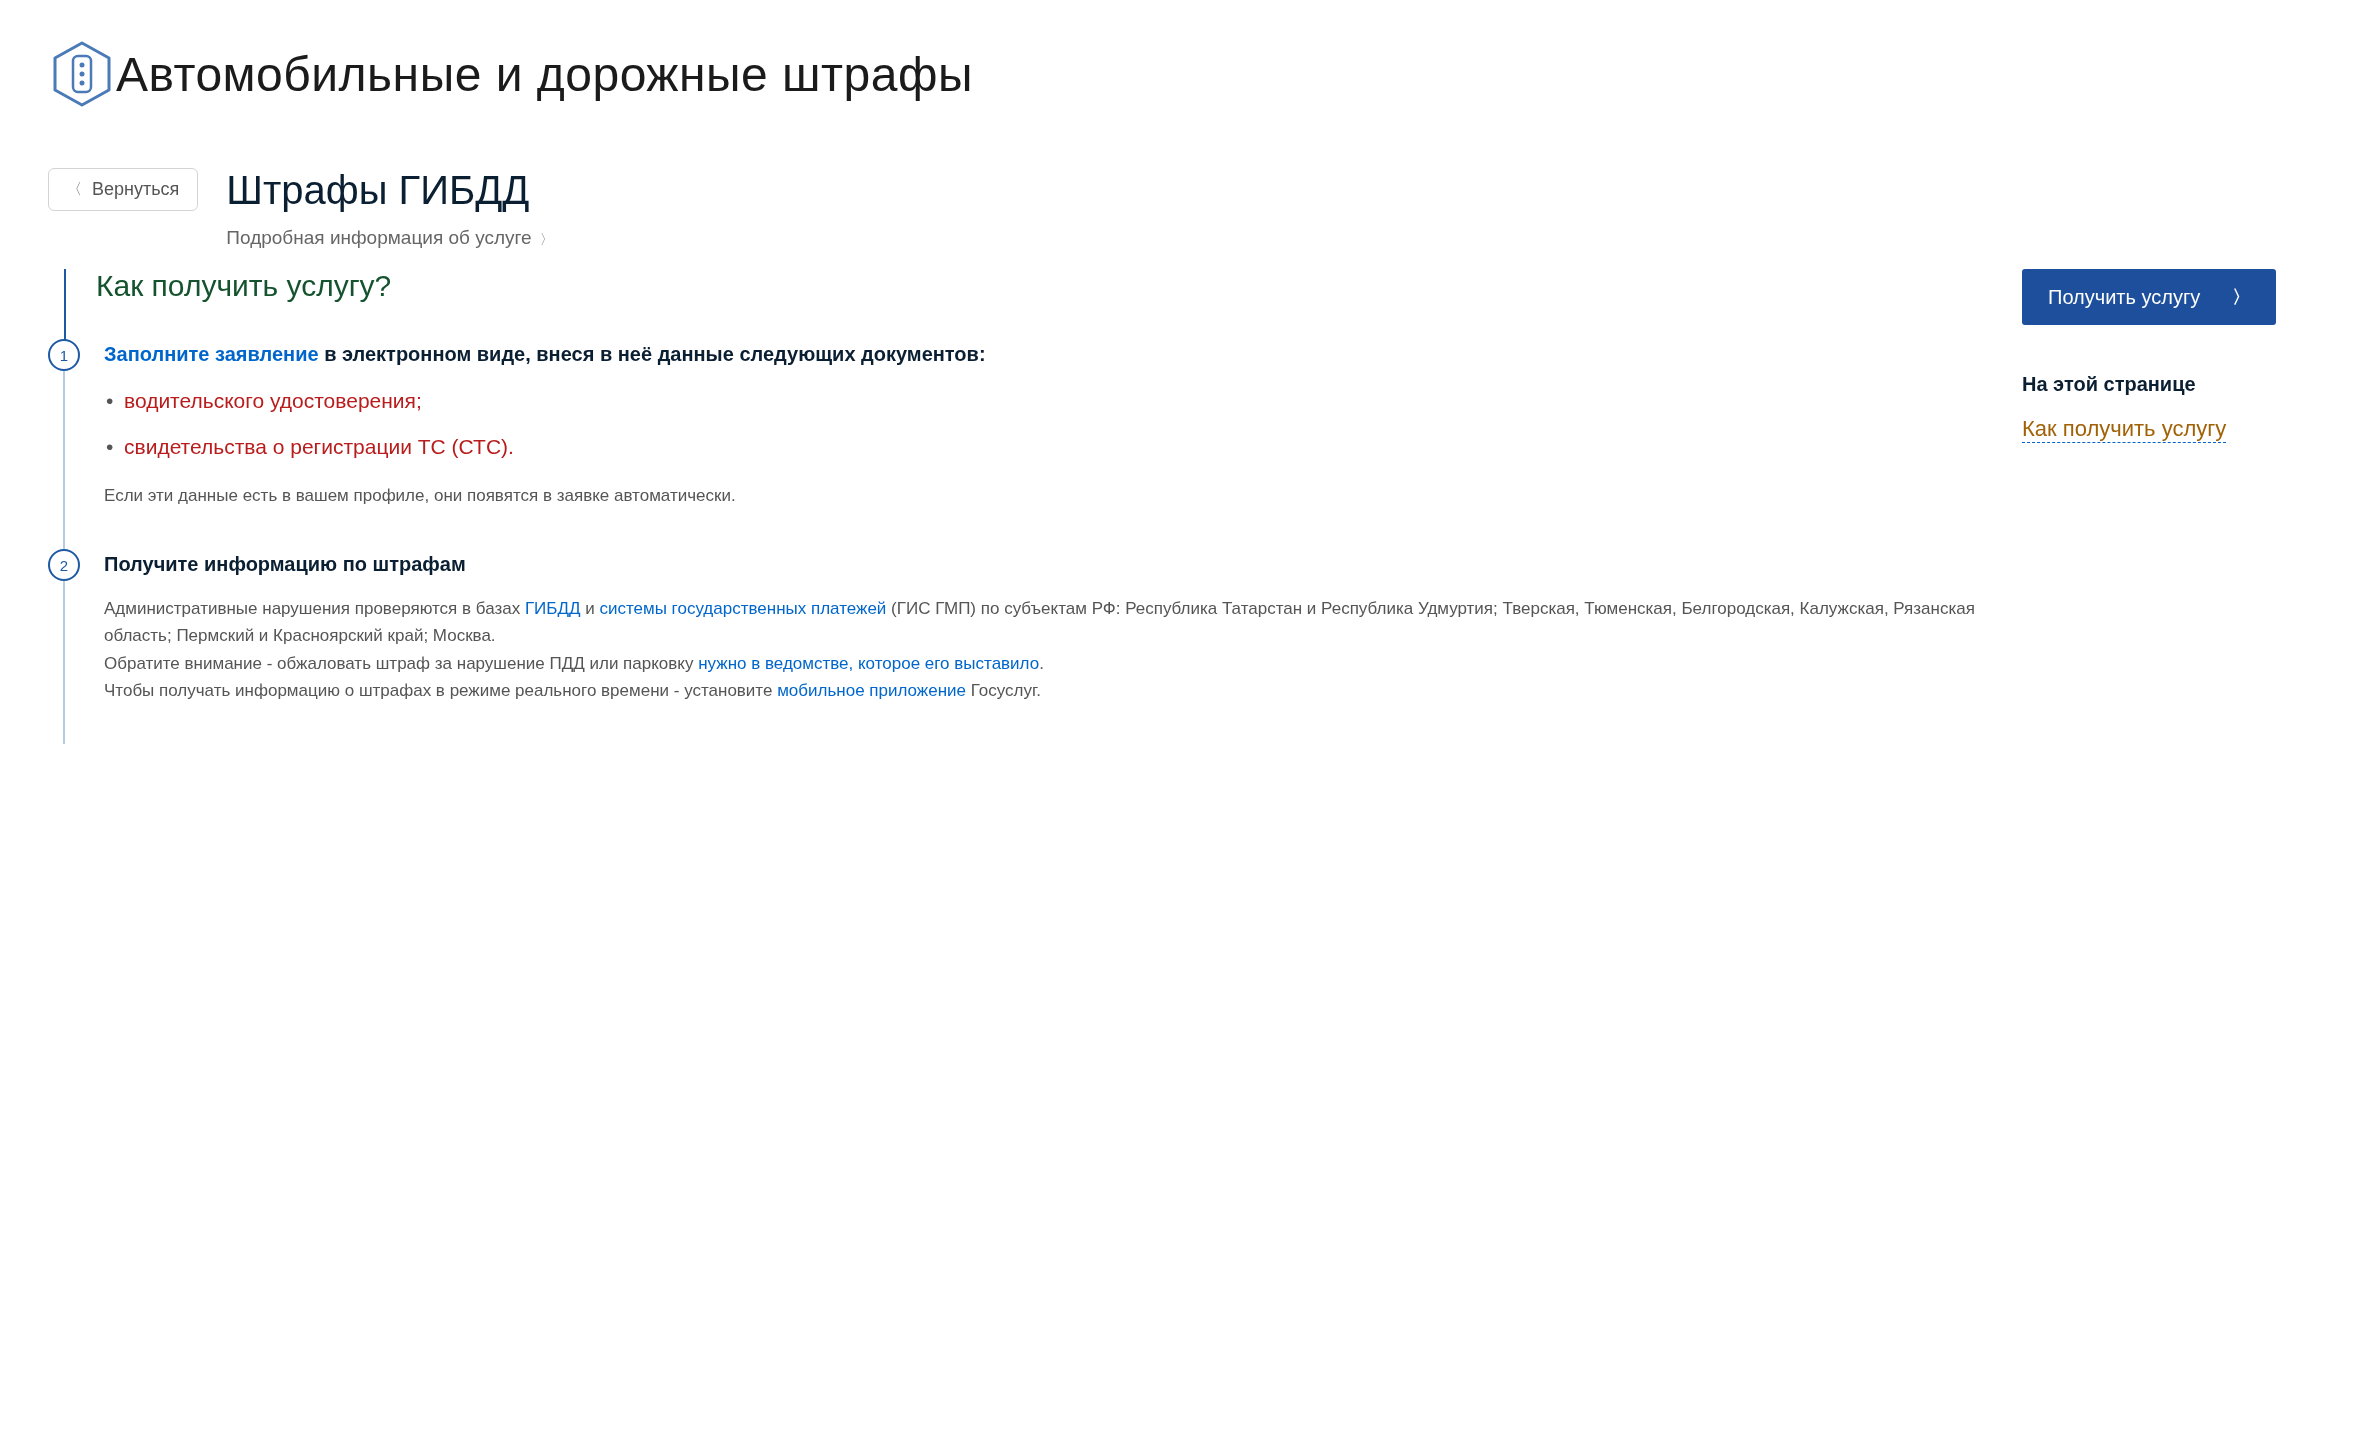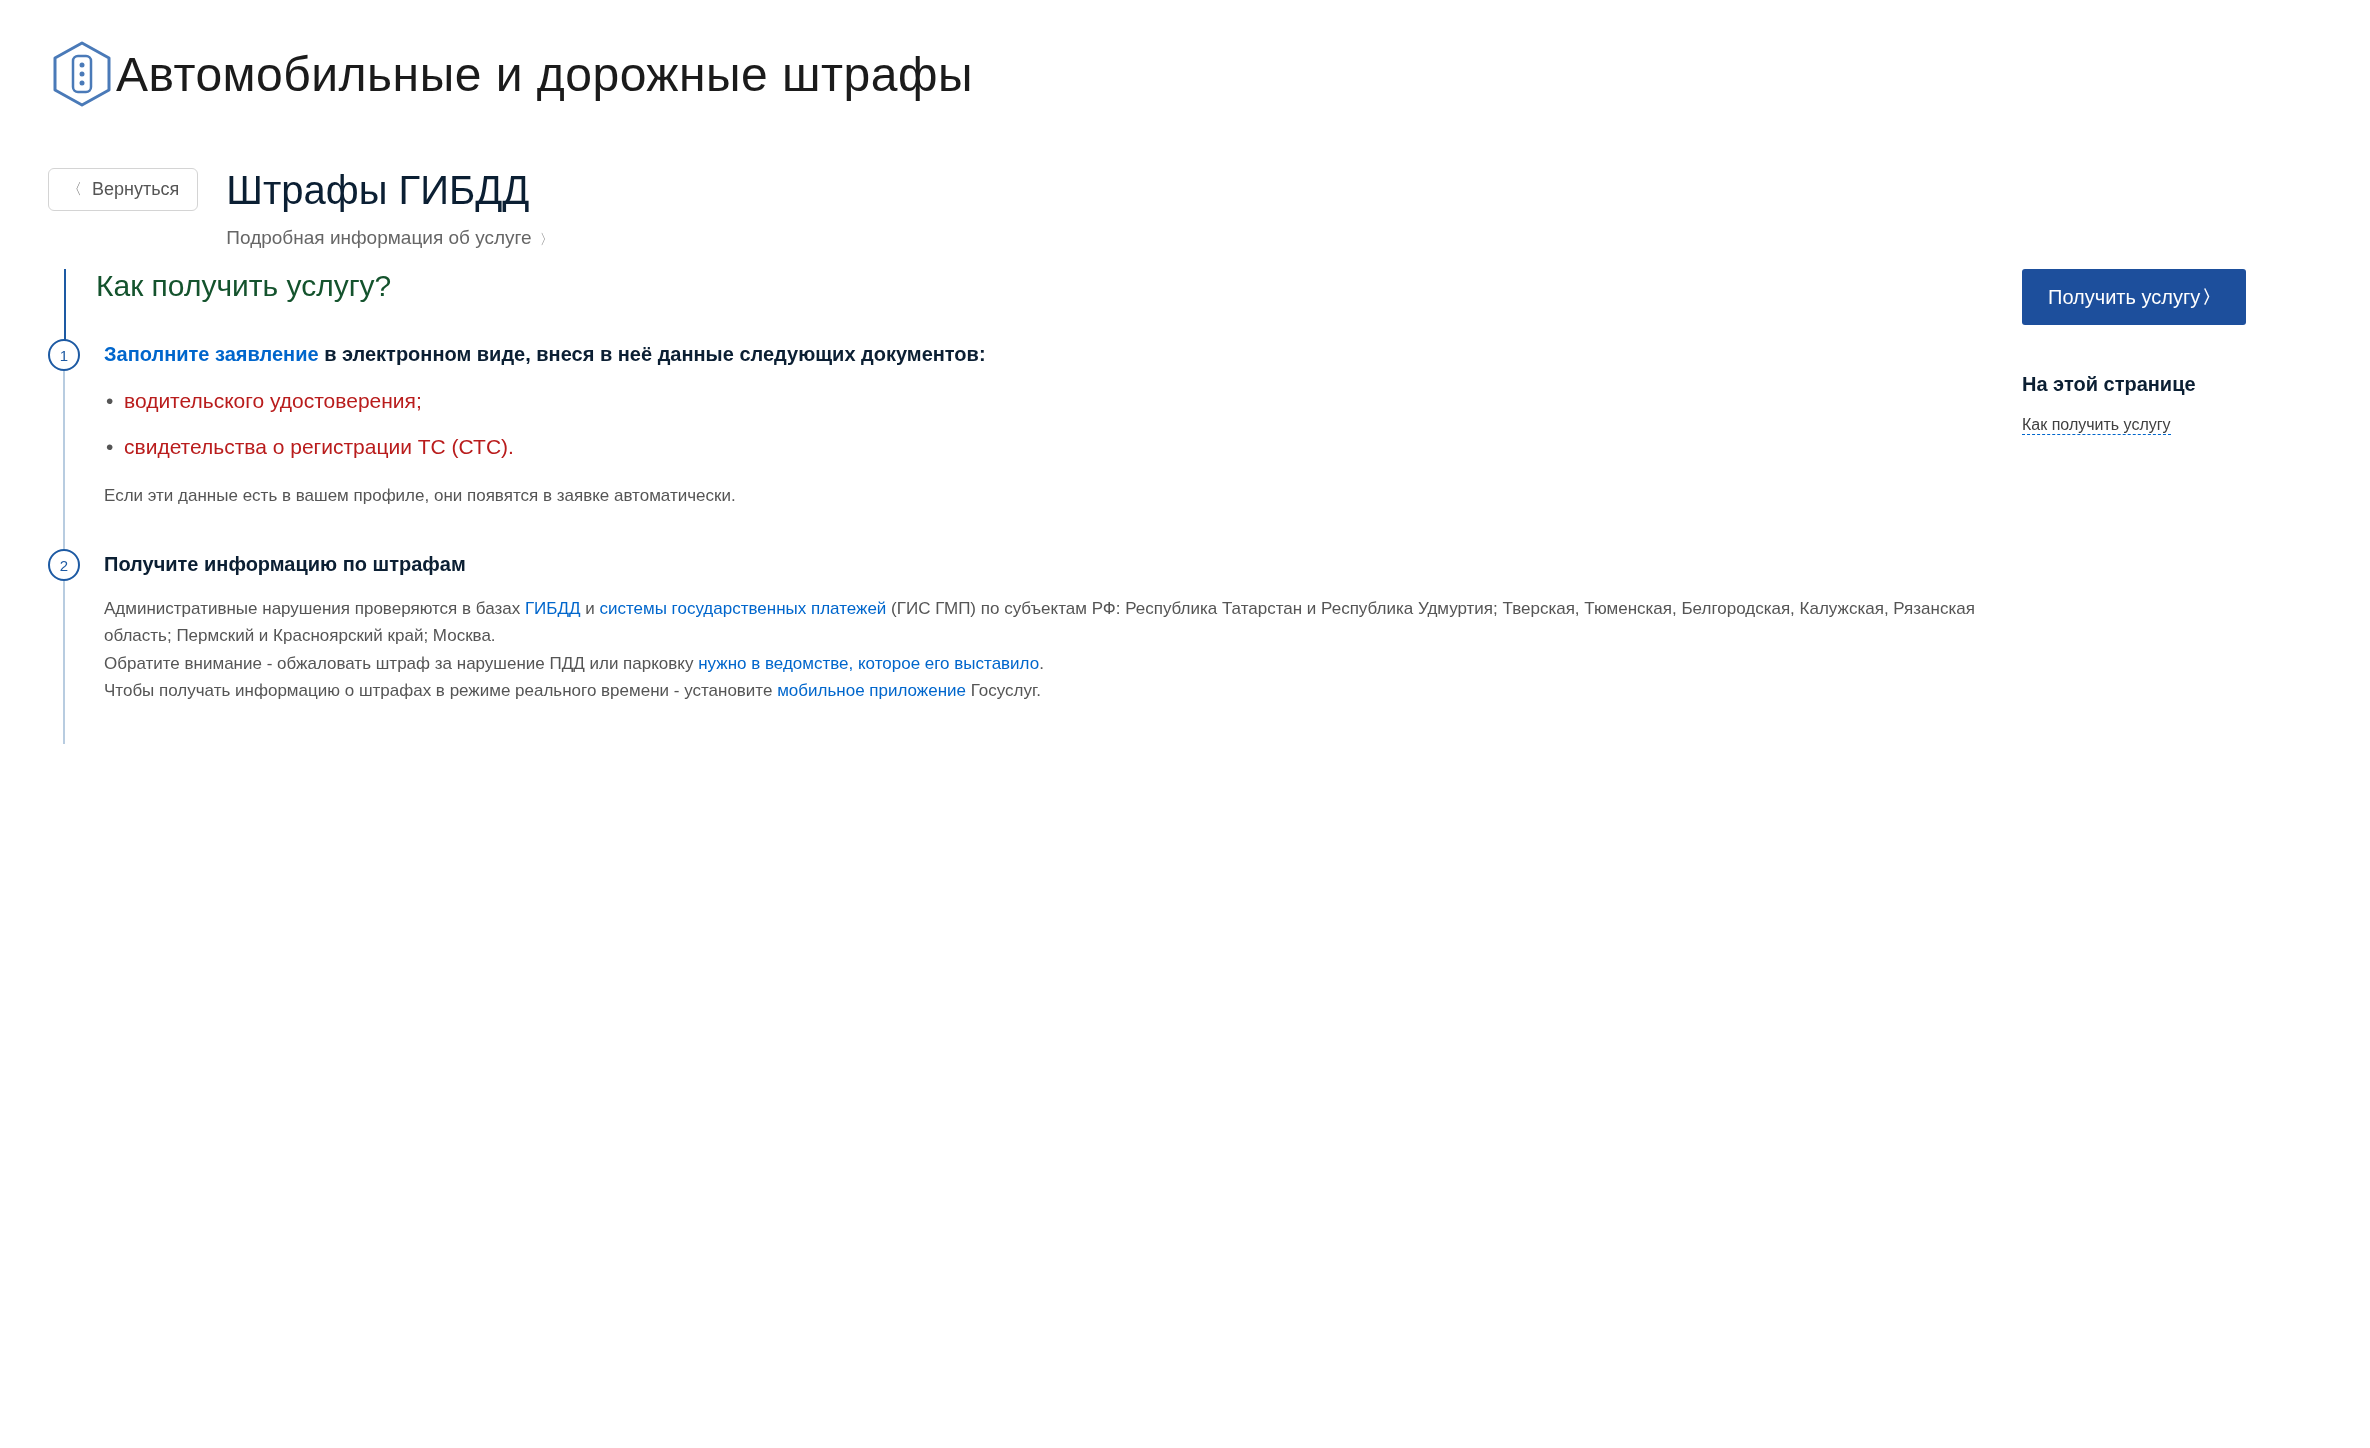--- a/index.html
+++ b/index.html
@@ -65,41 +65,41 @@
     .service-detail-link .chev { font-size: 14px; color: #888; }
     .main-grid {
       display: grid;
       grid-template-columns: 1fr 300px;
       gap: 40px;
       margin-top: 20px;
     }
     .primary-btn {
       display: inline-flex;
       align-items: center;
-      gap: 2px;
+      gap: 32px;
       background: #1d4f9c;
       color: #fff;
       font-size: 20px;
       border: none;
       border-radius: 3px;
       padding: 16px 26px;
       cursor: pointer;
       margin-bottom: 48px;
       white-space: nowrap;
     }
     .primary-btn .chev { font-size: 18px; font-weight: 600; }
     .sidebar-title {
       font-size: 20px;
       font-weight: 600;
       color: #0b1f33;
       margin-bottom: 20px;
     }
     .toc-link {
-      color: #404040;
-      font-size: 16px;
+      color: #a16207;
+      font-size: 22px;
       text-decoration: none;
       border-bottom: 1px dashed #0066cc;
       cursor: pointer;
       padding-bottom: 1px;
     }
     .steps-container {
       position: relative;
       padding-left: 48px;
     }
     .arrow-down {

